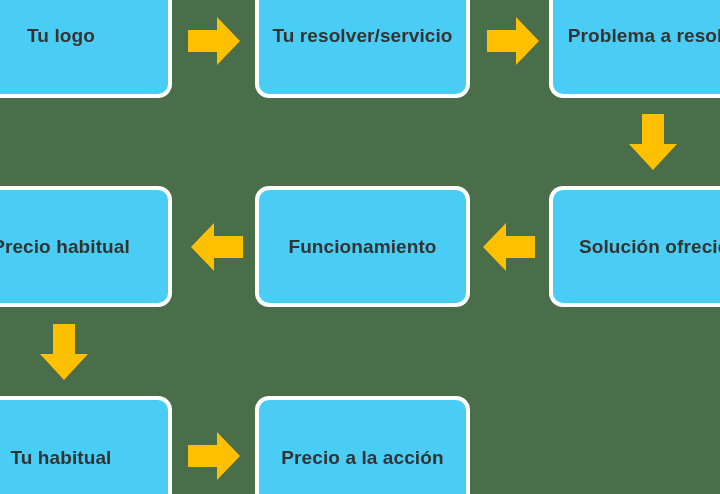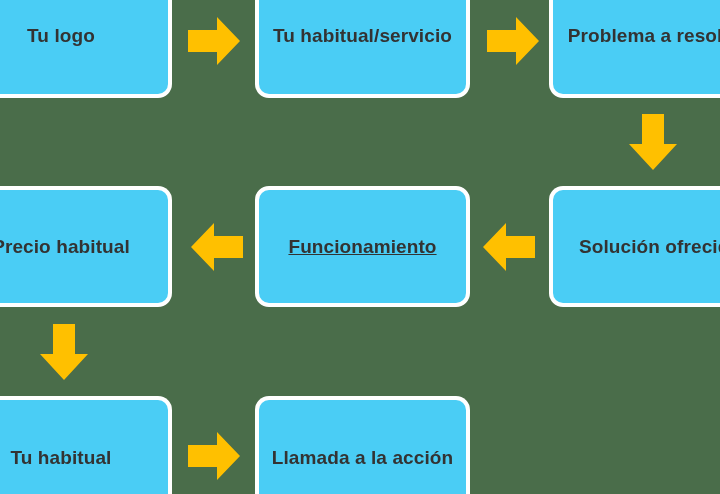--- a/index.html
+++ b/index.html
@@ -51,21 +51,21 @@
 </head>
 <body>
 
 <div id="canvas">
 
   <div class="node clip-left clip-top" style="left:-46px; top:-22px; width:218px; height:120px;">
     <span>Tu logo</span>
   </div>
 
   <div class="node clip-top" style="left:255px; top:-22px; width:215px; height:120px;">
-    <span>Tu habitual/servicio</span>
+    <span>Tu resolver/servicio</span>
   </div>
 
   <div class="node clip-right clip-top" style="left:549px; top:-22px; width:217px; height:120px;">
     <span>Problema a resolver</span>
   </div>
 
   <div class="arrow" style="left:188px; top:15px;">
     <svg width="52" height="52" viewBox="0 0 52 52" aria-hidden="true">
       <polygon points="0,15 29,15 29,2 52,26 29,50 29,37 0,37" fill="#ffc000"></polygon>
     </svg>
@@ -80,21 +80,21 @@
   <div class="arrow" style="left:627px; top:114px;">
     <svg width="52" height="56" viewBox="0 0 52 56" aria-hidden="true">
       <polygon points="15,0 37,0 37,30 50,30 26,56 2,30 15,30" fill="#ffc000"></polygon>
     </svg>
   </div>
 
   <div class="node clip-left" style="left:-46px; top:186px; width:218px; height:121px;">
     <span>Precio habitual</span>
   </div>
 
-  <div class="node" style="left:255px; top:186px; width:215px; height:121px;text-decoration:underline;">
+  <div class="node" style="left:255px; top:186px; width:215px; height:121px;">
     <span>Funcionamiento</span>
   </div>
 
   <div class="node clip-right" style="left:549px; top:186px; width:217px; height:121px;">
     <span>Solución ofrecida</span>
   </div>
 
   <div class="arrow" style="left:483px; top:221px;">
     <svg width="52" height="52" viewBox="0 0 52 52" aria-hidden="true">
       <polygon points="52,15 23,15 23,2 0,26 23,50 23,37 52,37" fill="#ffc000"></polygon>
@@ -111,21 +111,21 @@
     <svg width="52" height="56" viewBox="0 0 52 56" aria-hidden="true">
       <polygon points="15,0 37,0 37,30 50,30 26,56 2,30 15,30" fill="#ffc000"></polygon>
     </svg>
   </div>
 
   <div class="node clip-left clip-bottom" style="left:-46px; top:396px; width:218px; height:120px;">
     <span>Tu habitual</span>
   </div>
 
   <div class="node clip-bottom" style="left:255px; top:396px; width:215px; height:120px;">
-    <span>Llamada a la acción</span>
+    <span>Precio a la acción</span>
   </div>
 
   <div class="arrow" style="left:188px; top:430px;">
     <svg width="52" height="52" viewBox="0 0 52 52" aria-hidden="true">
       <polygon points="0,15 29,15 29,2 52,26 29,50 29,37 0,37" fill="#ffc000"></polygon>
     </svg>
   </div>
 
 </div>
 

